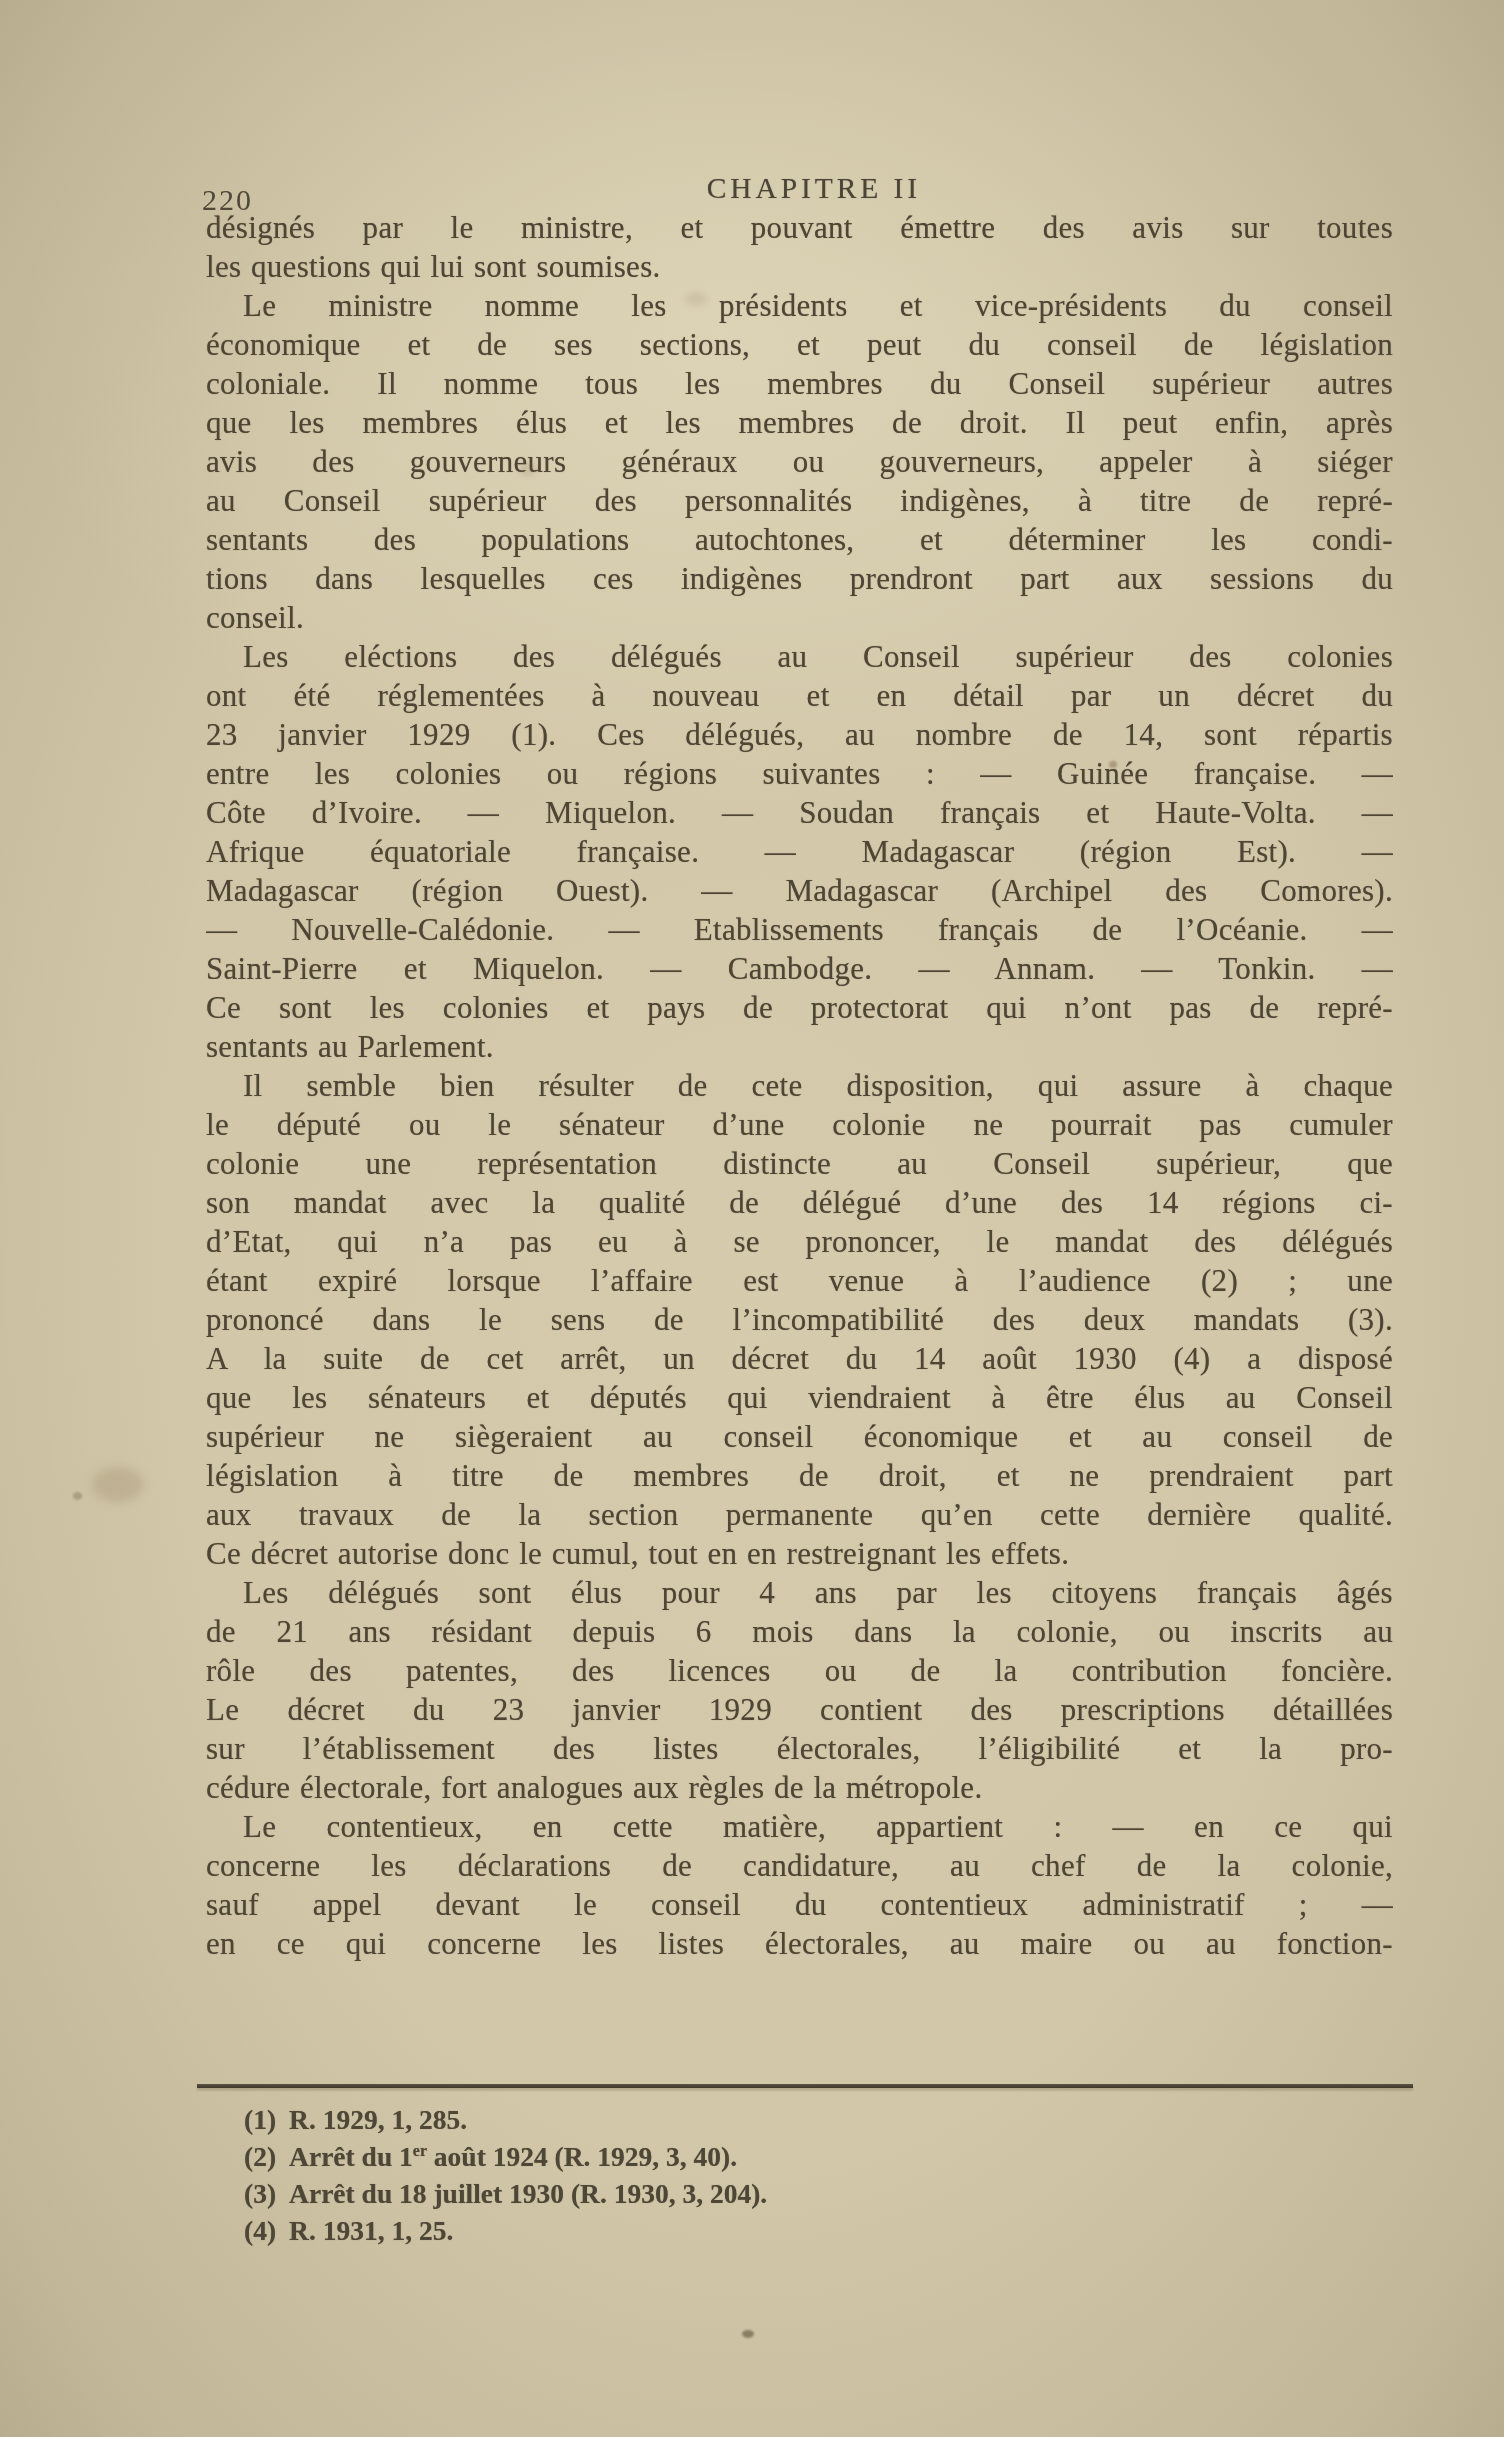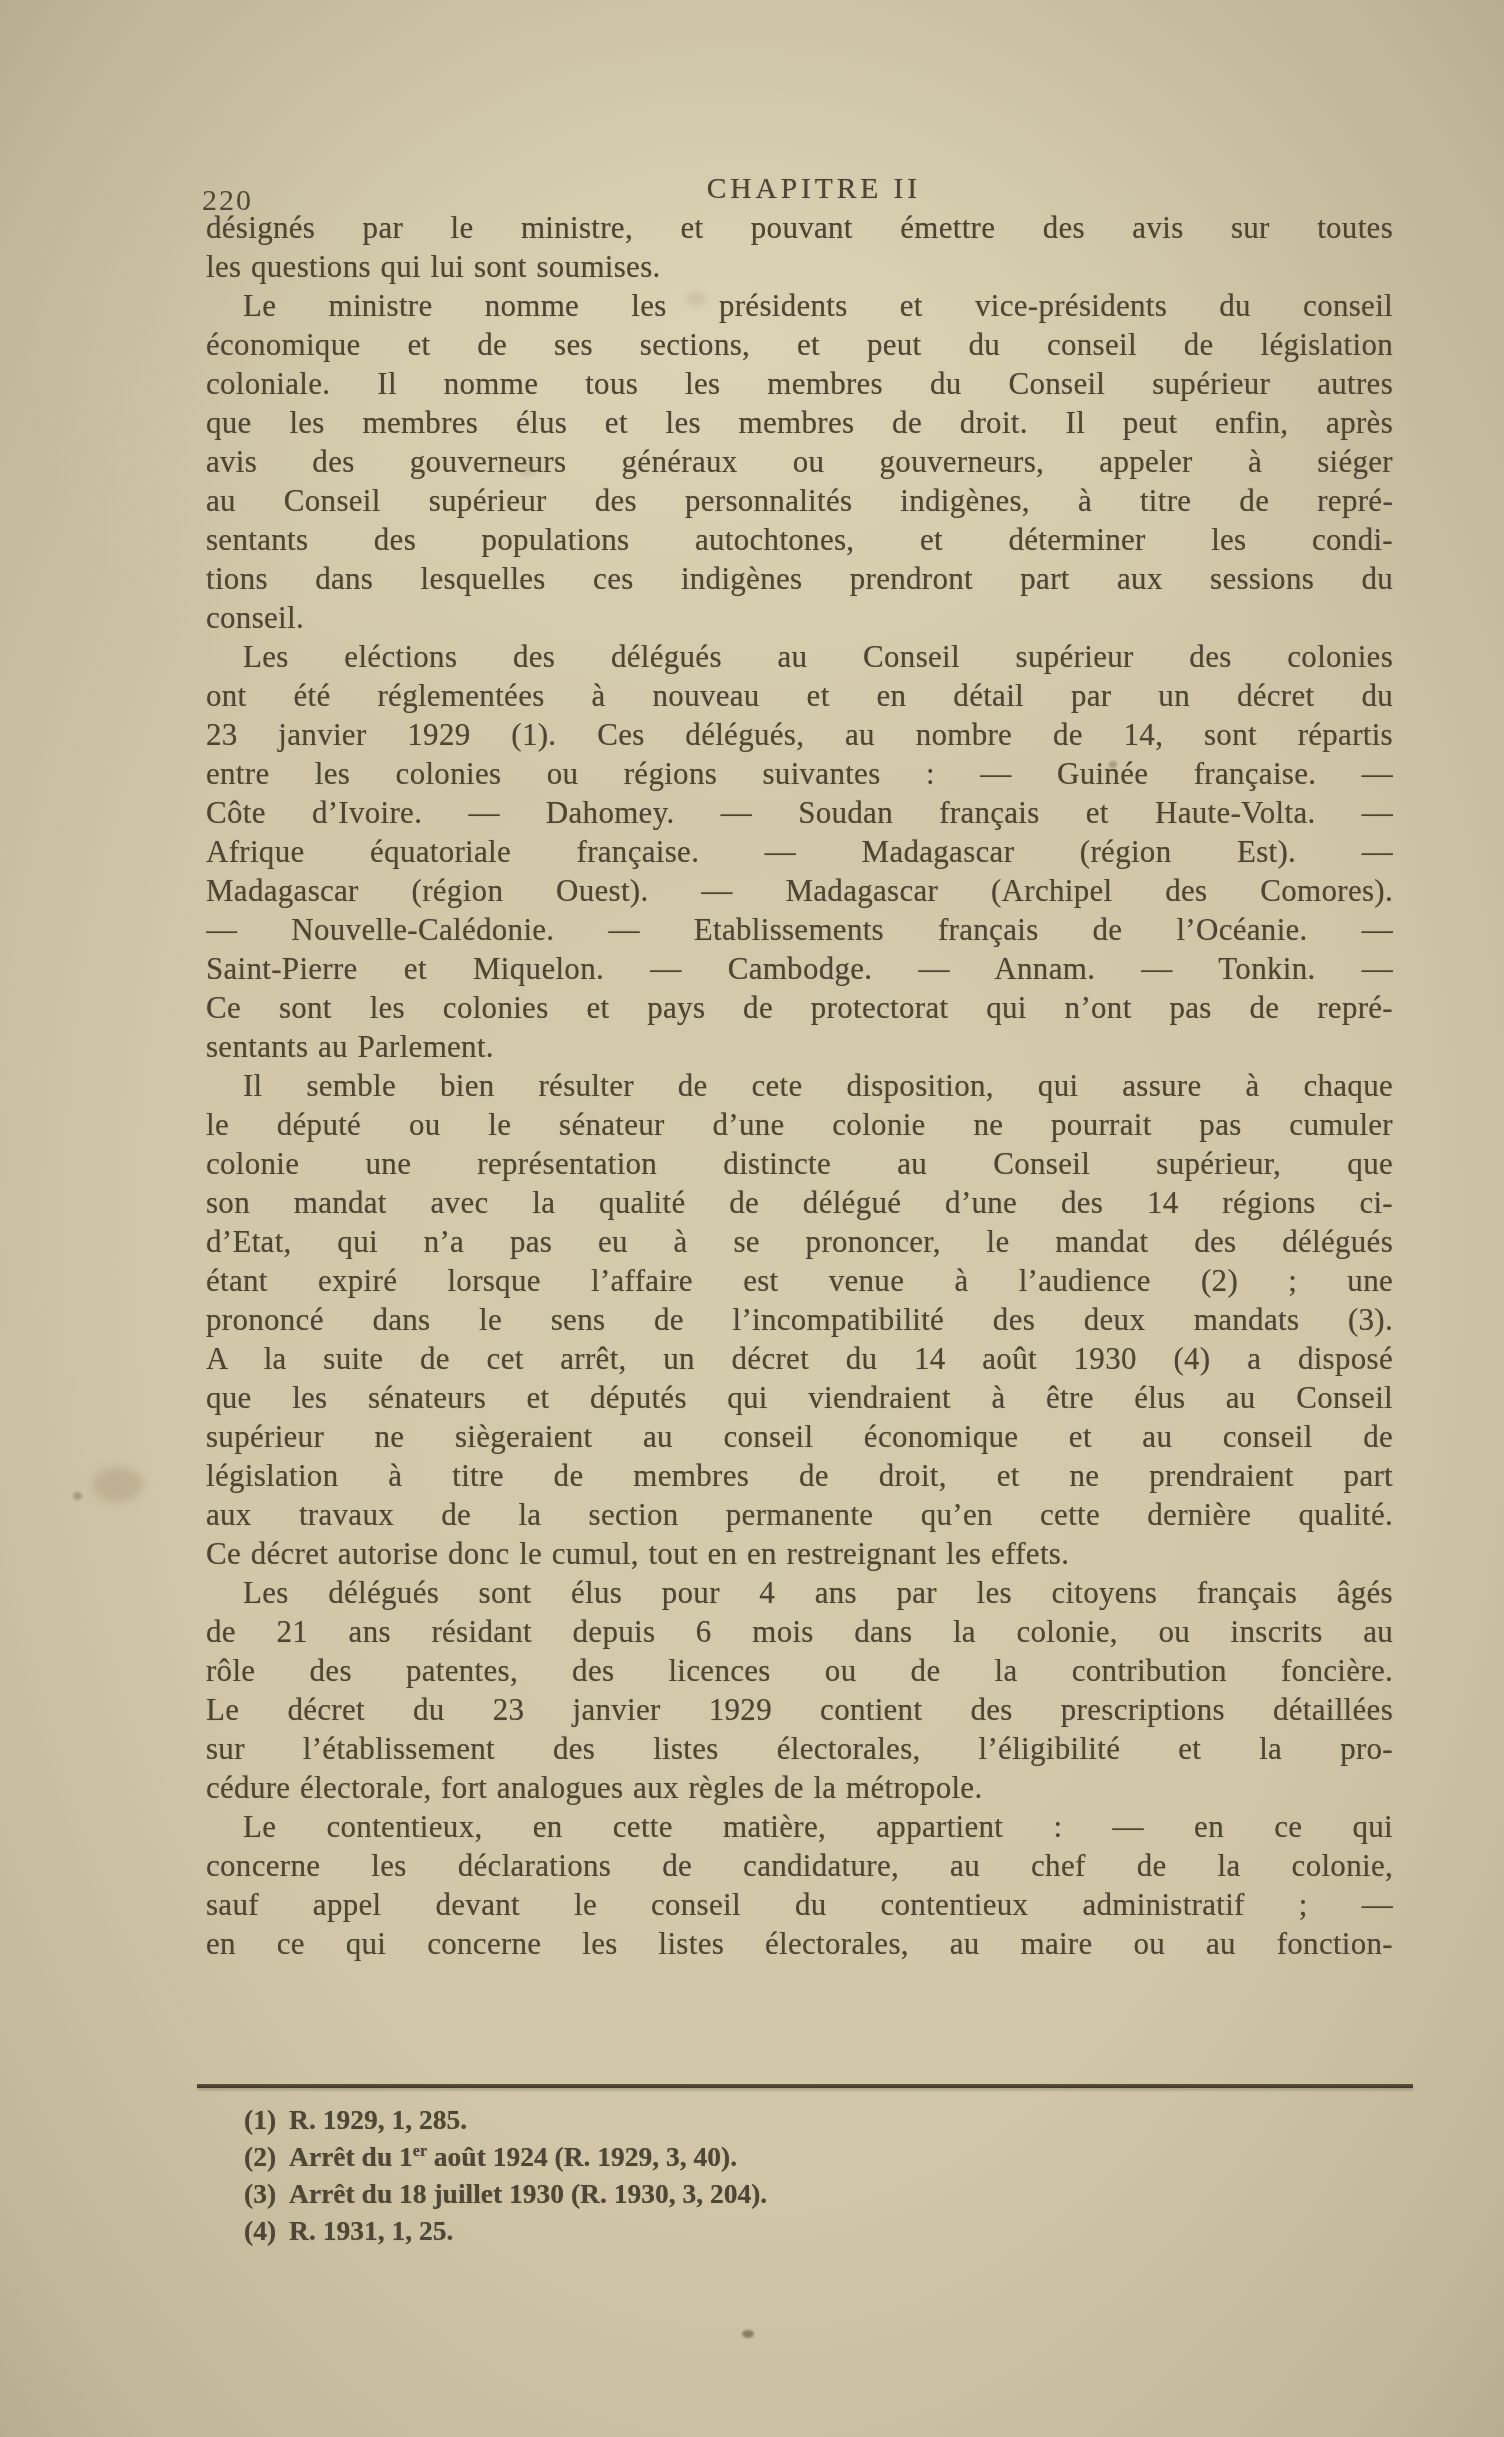--- a/index.html
+++ b/index.html
@@ -102,21 +102,21 @@
         <div class="line">au Conseil supérieur des personnalités indigènes, à titre de repré-</div>
         <div class="line">sentants des populations autochtones, et déterminer les condi-</div>
         <div class="line">tions dans lesquelles ces indigènes prendront part aux sessions du</div>
         <div class="line parend">conseil.</div>
       </div>
       <div>
         <div class="line indent">Les eléctions des délégués au Conseil supérieur des colonies</div>
         <div class="line">ont été réglementées à nouveau et en détail par un décret du</div>
         <div class="line">23 janvier 1929 (1). Ces délégués, au nombre de 14, sont répartis</div>
         <div class="line">entre les colonies ou régions suivantes : — Guinée française. —</div>
-        <div class="line">Côte d’Ivoire. — Dahomey. — Soudan français et Haute-Volta. —</div>
+        <div class="line">Côte d’Ivoire. — Miquelon. — Soudan français et Haute-Volta. —</div>
         <div class="line">Afrique équatoriale française. — Madagascar (région Est). —</div>
         <div class="line">Madagascar (région Ouest). — Madagascar (Archipel des Comores).</div>
         <div class="line">— Nouvelle-Calédonie. — Etablissements français de l’Océanie. —</div>
         <div class="line">Saint-Pierre et Miquelon. — Cambodge. — Annam. — Tonkin. —</div>
         <div class="line">Ce sont les colonies et pays de protectorat qui n’ont pas de repré-</div>
         <div class="line parend">sentants au Parlement.</div>
       </div>
       <div>
         <div class="line indent">Il semble bien résulter de cete disposition, qui assure à chaque</div>
         <div class="line">le député ou le sénateur d’une colonie ne pourrait pas cumuler</div>

